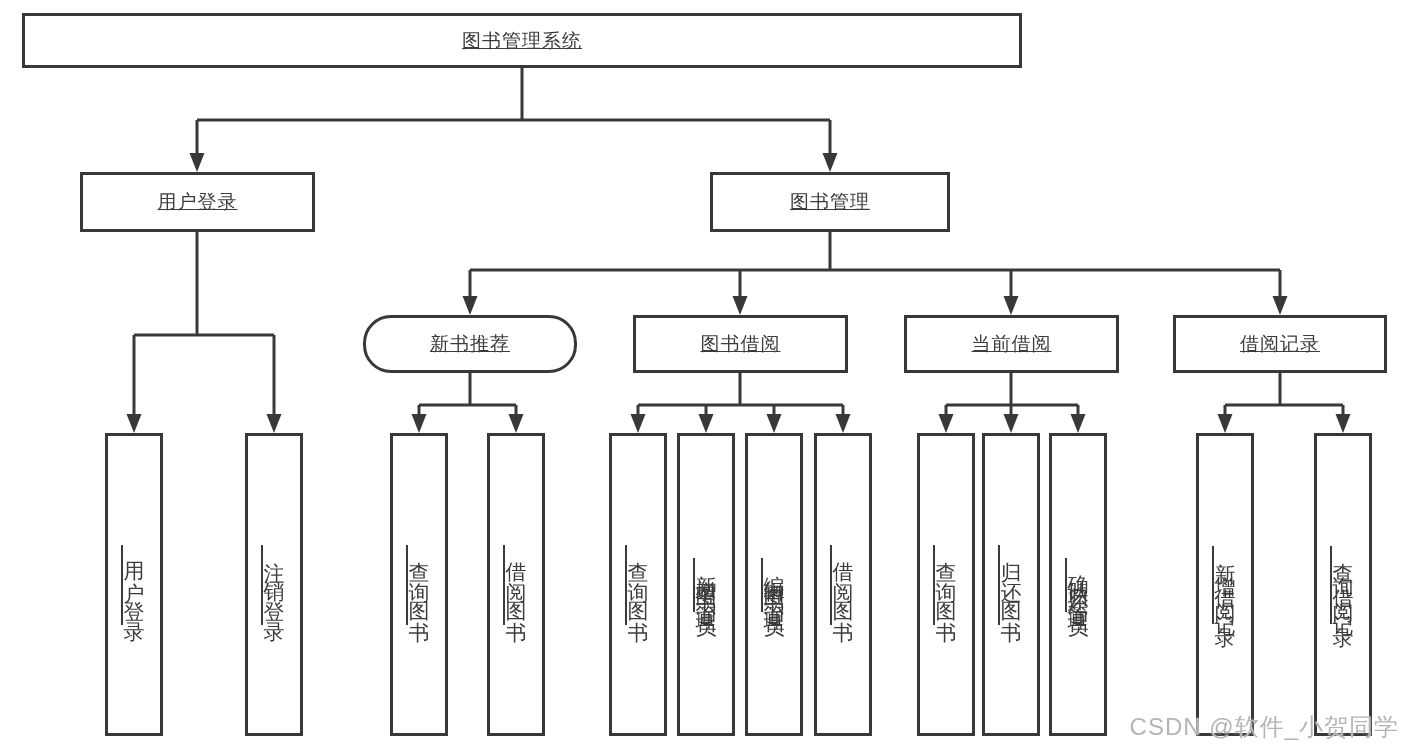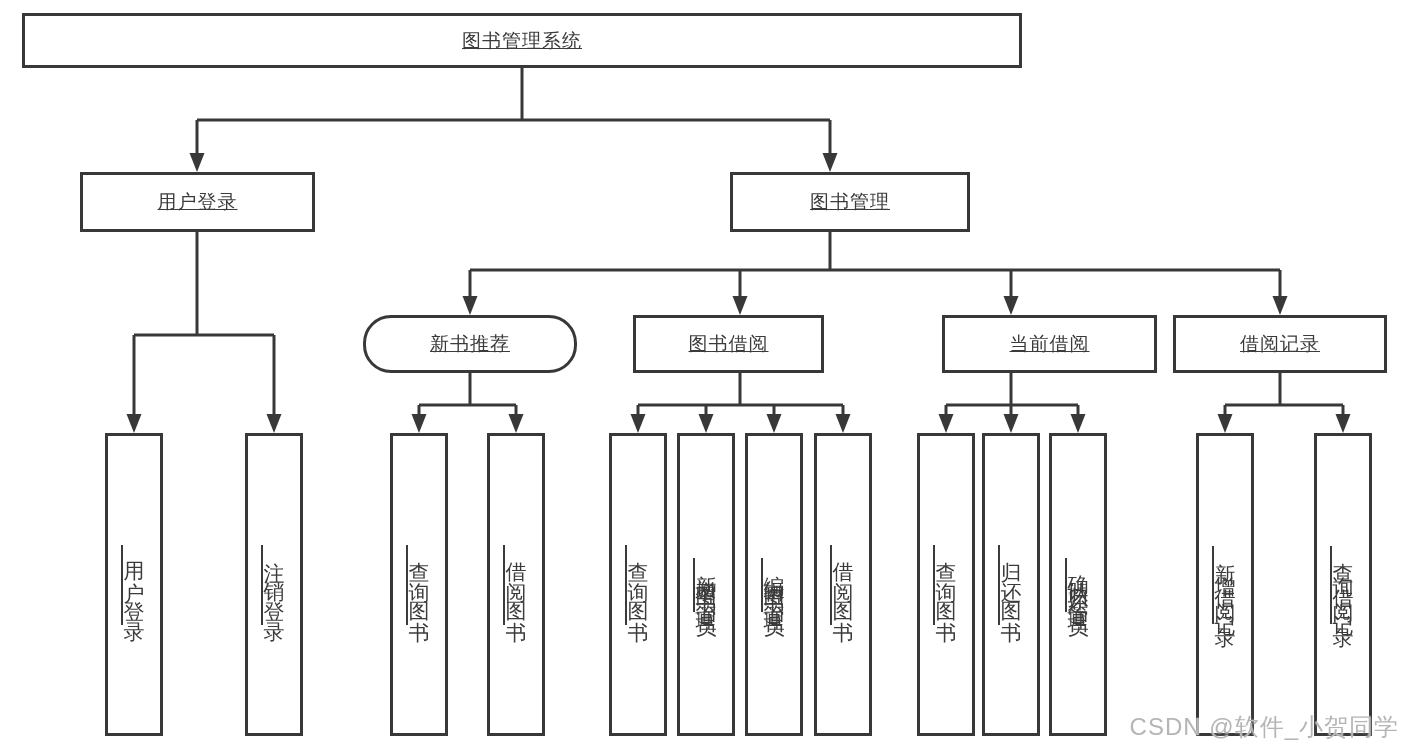--- a/index.html
+++ b/index.html
@@ -142,31 +142,31 @@
     </g>
   </svg>
 
   <div class="node h-node root-node">
     <span>图书管理系统</span>
   </div>
 
   <div class="node h-node l2-node" style="left:80px; width:235px;">
     <span>用户登录</span>
   </div>
-  <div class="node h-node l2-node" style="left:710px; width:240px;margin-left:20px;">
+  <div class="node h-node l2-node" style="left:710px; width:240px;">
     <span>图书管理</span>
   </div>
 
   <div class="node h-node l3-node" style="left:363px; width:214px;border-radius:28px;">
     <span>新书推荐</span>
   </div>
-  <div class="node h-node l3-node" style="left:633px; width:191px;">
+  <div class="node h-node l3-node" style="left:633px; width:215px;">
     <span>图书借阅</span>
   </div>
-  <div class="node h-node l3-node" style="left:942px; width:215px;">
+  <div class="node h-node l3-node" style="left:904px; width:215px;">
     <span>当前借阅</span>
   </div>
   <div class="node h-node l3-node" style="left:1173px; width:214px;justify-content:center;">
     <span>借阅记录</span>
   </div>
 
   <div class="node leaf-node" style="left:105px;">
     <span class="v-text ls-4">用户登录</span>
   </div>
   <div class="node leaf-node" style="left:245px;">

